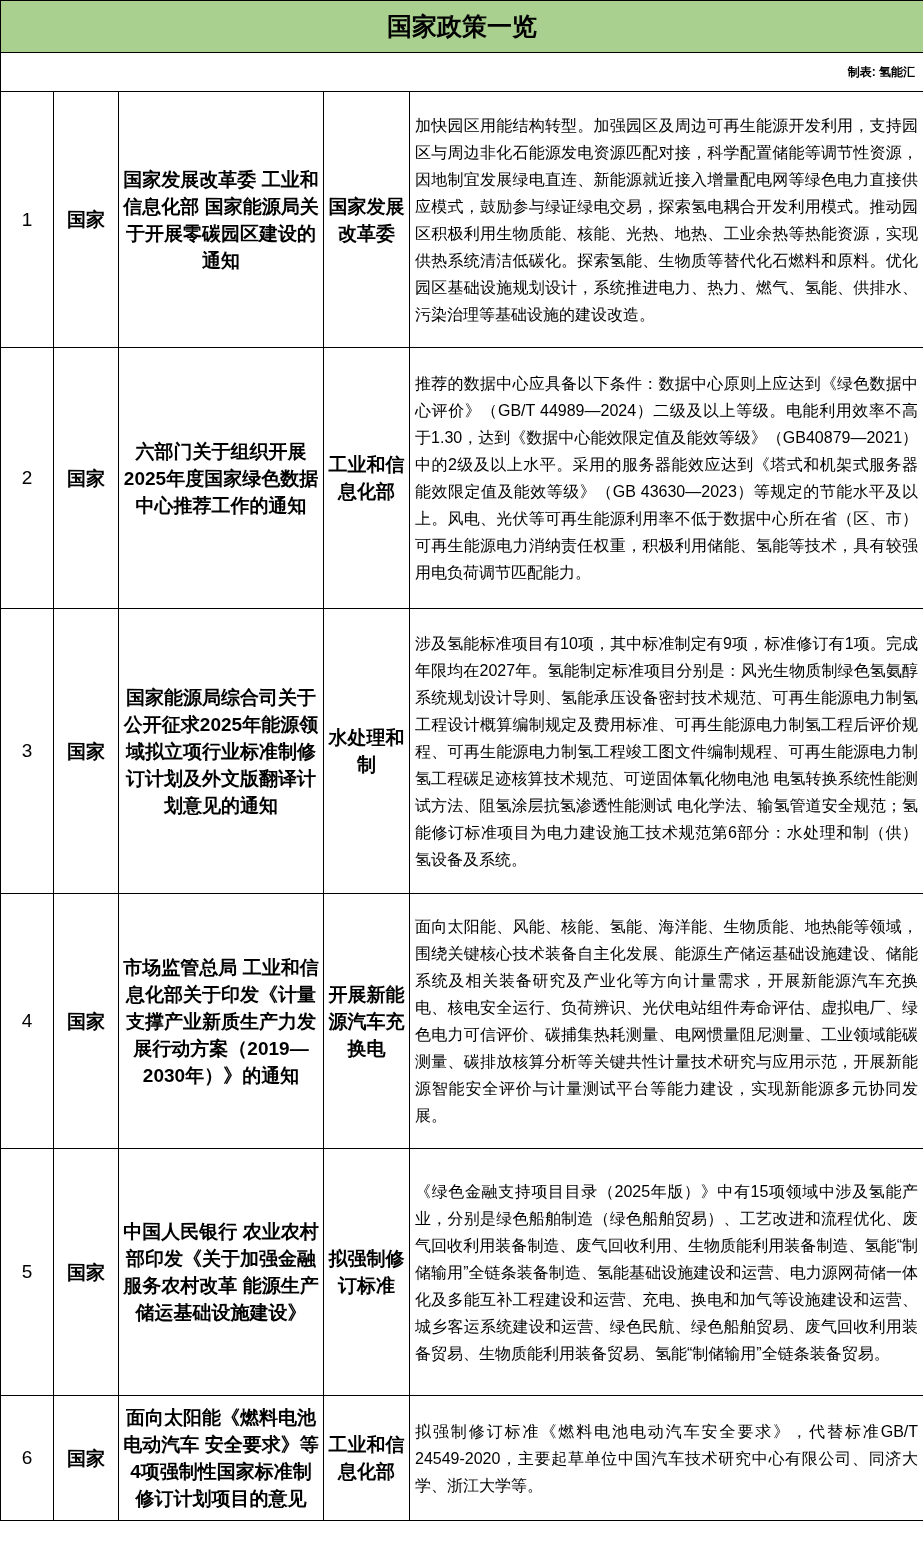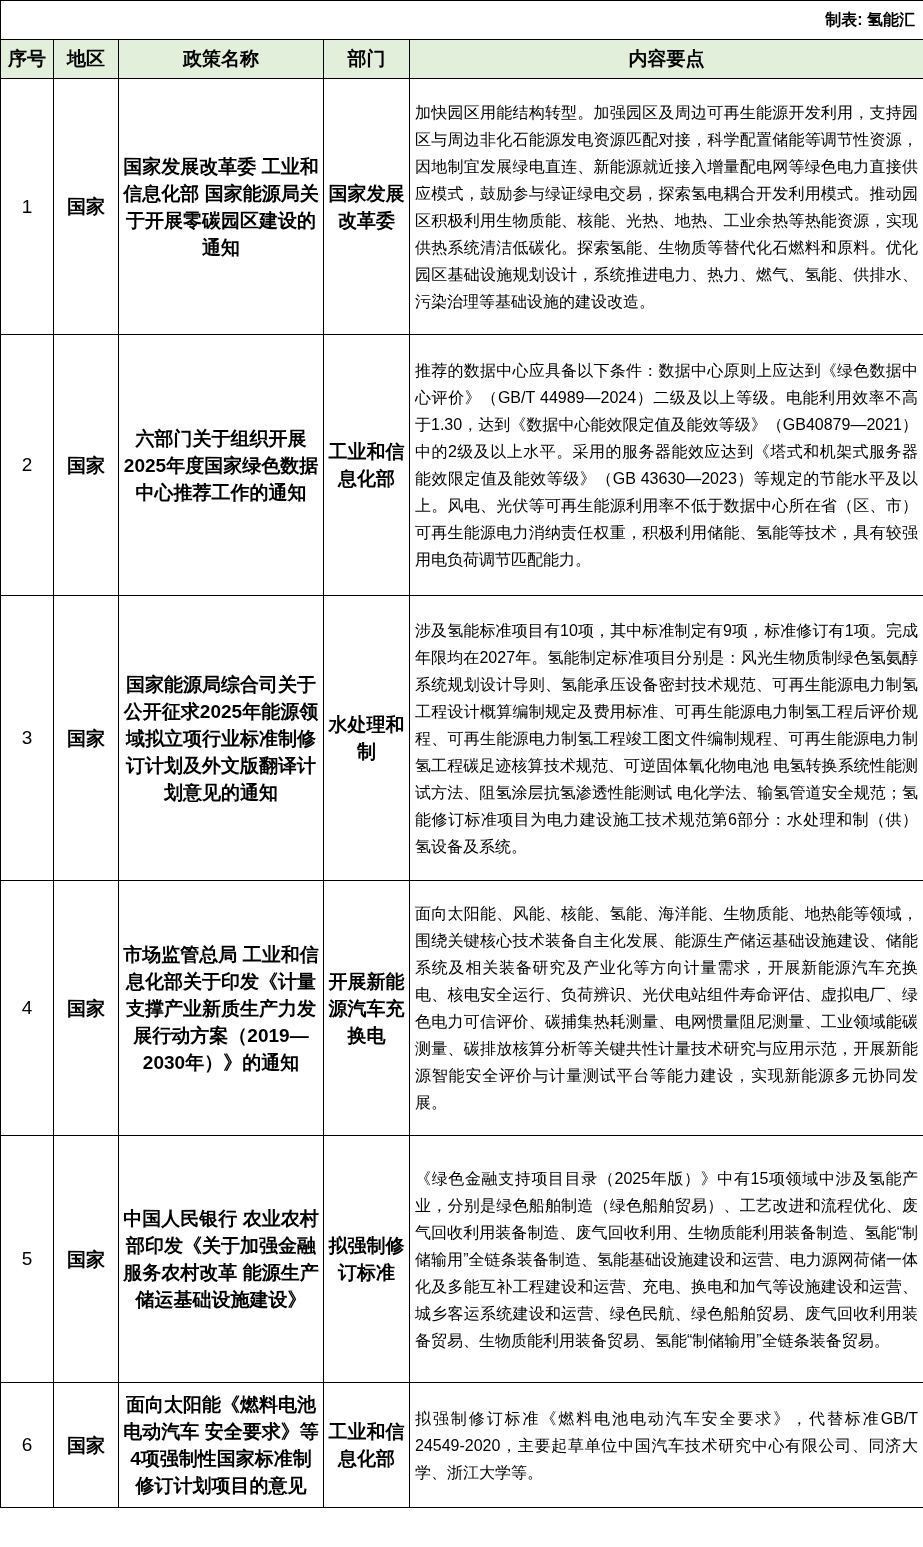--- a/index.html
+++ b/index.html
@@ -6,21 +6,21 @@
   body { font-family:"Liberation Sans","DejaVu Sans",sans-serif; color:#000; }
   .sheet { width:923px; height:1547px; background:#fff; overflow:hidden; }
   table { border-collapse:collapse; width:923px; table-layout:fixed; }
   th, td { border:1px solid #000; overflow:hidden; padding:0; }
   .title-cell {
     background:#a9d08e; text-align:center; vertical-align:middle;
     font-size:25px; font-weight:bold; height:51px;
   }
   .credit-cell {
     text-align:right; vertical-align:middle; font-weight:bold;
-    font-size:16px; height:38px; padding-right:8px;
+    font-size:12px; height:38px; padding-right:8px;
   }
   th {
     background:#e2efda; font-size:19px; font-weight:bold;
     height:38px; text-align:center; vertical-align:middle;
   }
   td.no {
     text-align:center; vertical-align:middle;
     font-size:19px; font-weight:normal;
   }
   td.region, td.dept {
@@ -48,29 +48,25 @@
 <div class="sheet">
   <table>
     <colgroup>
       <col style="width:53px">
       <col style="width:65px">
       <col style="width:205px">
       <col style="width:86px">
       <col style="width:514px">
     </colgroup>
     <tbody>
+        <tr>
+      <td class="title-cell" colspan="5">国家政策一览</td>
+    </tr>
     <tr>
       <td class="credit-cell" colspan="5">制表: 氢能汇</td>
-    </tr>
-    <tr>
-      <th>序号</th>
-      <th>地区</th>
-      <th>政策名称</th>
-      <th>部门</th>
-      <th>内容要点</th>
     </tr>
     <tr class="r1">
       <td class="no">1</td>
       <td class="region">国家</td>
       <td class="name">国家发展改革委 工业和信息化部 国家能源局关于开展零碳园区建设的通知</td>
       <td class="dept">国家发展改革委</td>
       <td class="content">加快园区用能结构转型。加强园区及周边可再生能源开发利用，支持园区与周边非化石能源发电资源匹配对接，科学配置储能等调节性资源，因地制宜发展绿电直连、新能源就近接入增量配电网等绿色电力直接供应模式，鼓励参与绿证绿电交易，探索氢电耦合开发利用模式。推动园区积极利用生物质能、核能、光热、地热、工业余热等热能资源，实现供热系统清洁低碳化。探索氢能、生物质等替代化石燃料和原料。优化园区基础设施规划设计，系统推进电力、热力、燃气、氢能、供排水、污染治理等基础设施的建设改造。</td>
     </tr>
     <tr class="r2">
       <td class="no">2</td>

